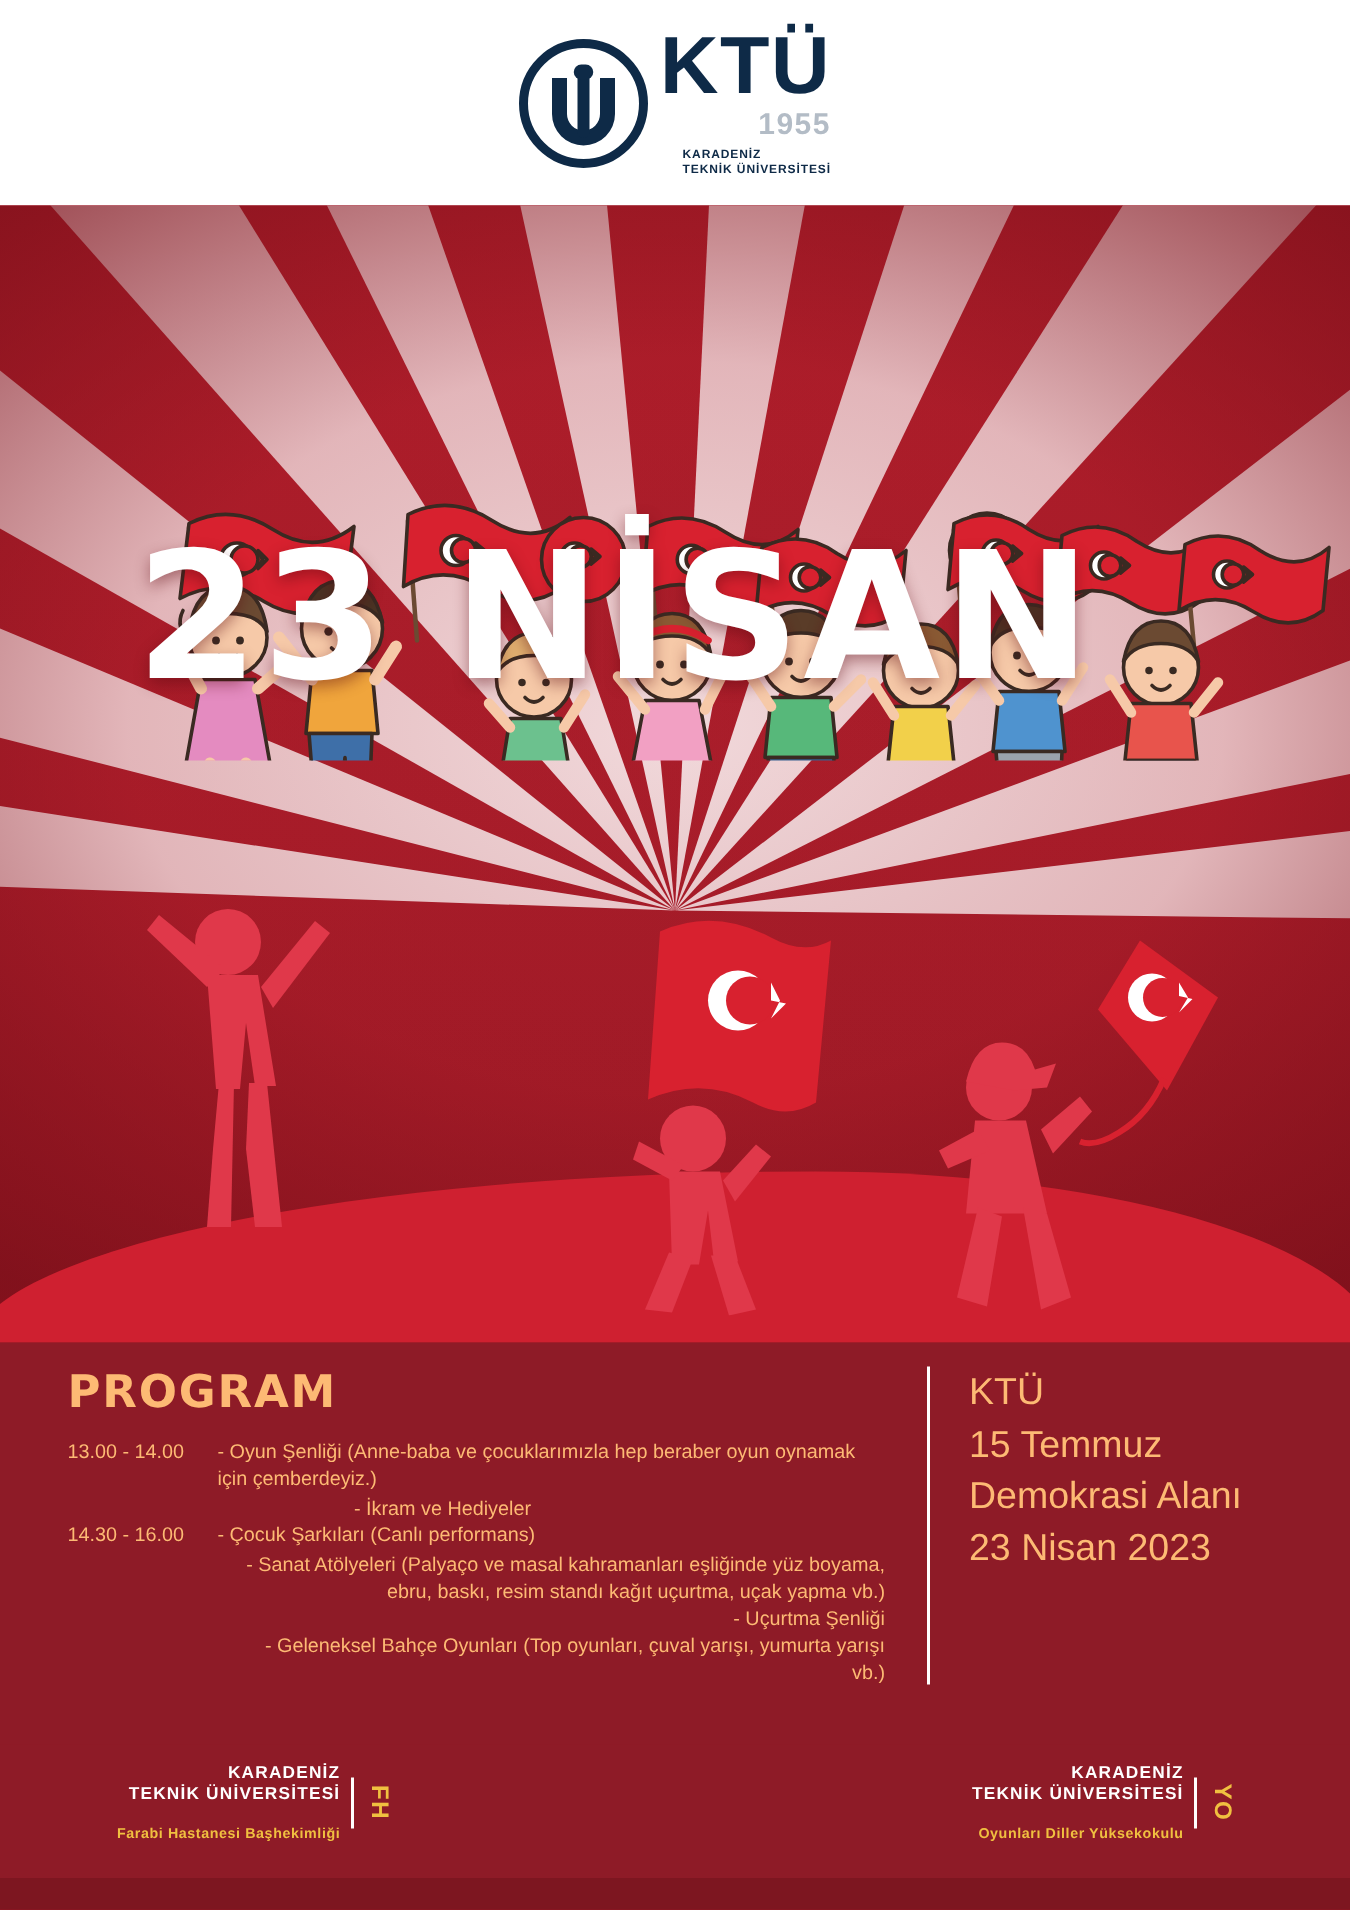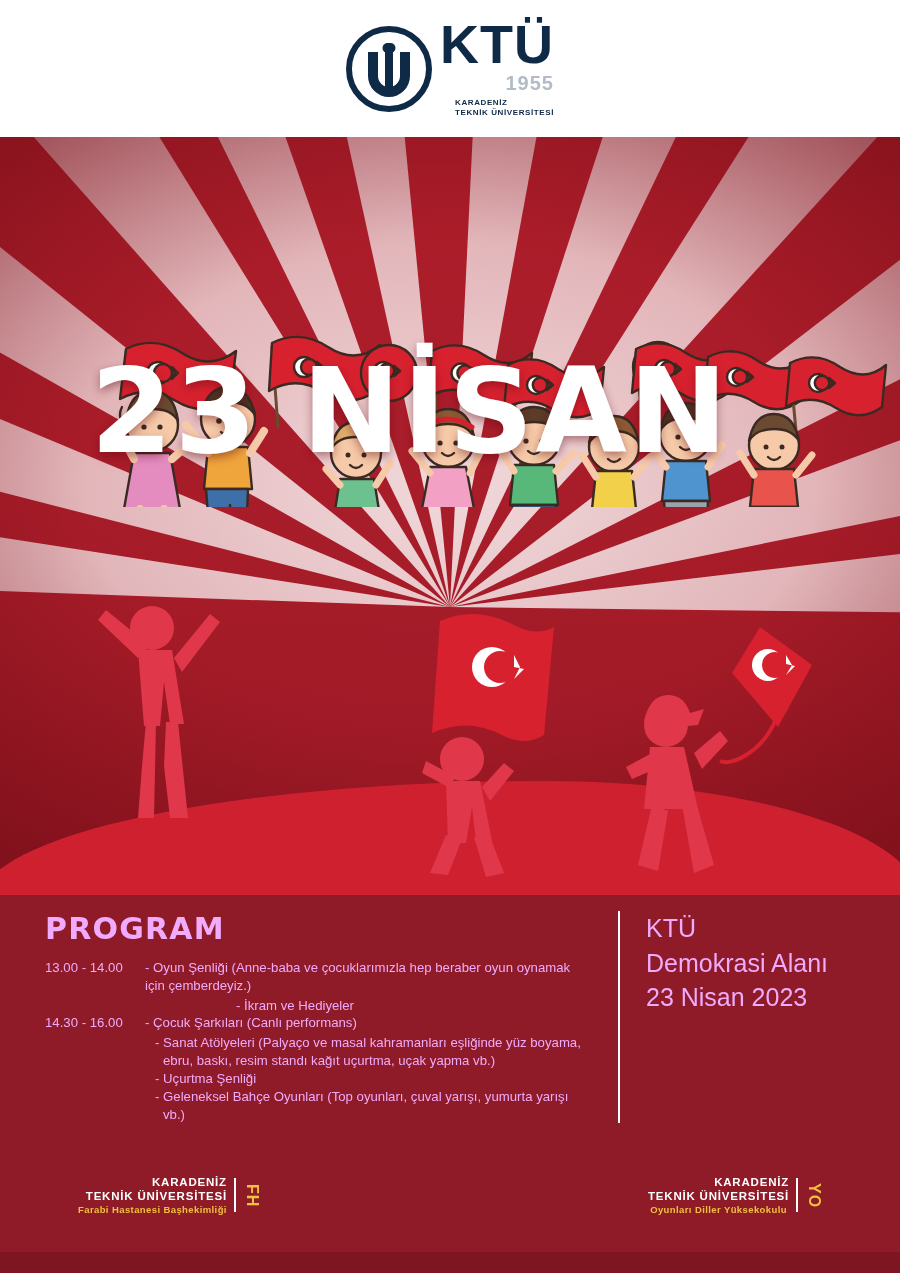--- a/index.html
+++ b/index.html
@@ -155,21 +155,21 @@
   }
 
   
   .program {
     position: absolute;
     left: 0;
     top: 895px;
     width: 900px;
     height: 268px;
     background: #8e1b27;
-    color: #f0abfc;
+    color: #fdba74;
   }
   .program-inner {
     position: absolute;
     left: 45px;
     top: 16px;
     width: 810px;
     display: flex;
   }
   .prog-left {
     width: 545px;
@@ -194,20 +194,21 @@
   }
   .prog-text {
     flex: 1;
   }
   .prog-sub {
     margin-left: 100px;
     font-size: 13.2px;
     line-height: 1.35;
     padding-left: 18px;
     text-indent: -8px;
+    text-align: right;
   }
   .prog-sub.center {
     text-align: center;
     padding-left: 0;
     text-indent: 0;
     margin-left: 100px;
     width: 300px;
   }
   .prog-right {
     margin-left: 28px;
@@ -242,22 +243,21 @@
   .foot-l1, .foot-l2 {
     font-size: 11.5px;
     font-weight: bold;
     letter-spacing: .8px;
   }
   .foot-l3 {
     font-size: 9.5px;
     font-weight: bold;
     color: #f0c040;
     letter-spacing: .4px;
-    margin-top: 1px;
-    text-align: center;
+    margin-top: 14px;
   }
   .foot-bar {
     width: 2px;
     height: 34px;
     background: #ffffff;
     margin: 0 7px;
   }
   .foot-abbr {
     font-size: 16px;
     font-weight: bold;
@@ -560,20 +560,21 @@
           <div class="prog-time">14.30  -  16.00</div>
           <div class="prog-text">- Çocuk Şarkıları (Canlı performans)</div>
         </div>
         <div class="prog-sub">- Sanat Atölyeleri (Palyaço ve masal kahramanları eşliğinde yüz boyama, ebru, baskı, resim standı kağıt uçurtma, uçak yapma vb.)</div>
         <div class="prog-sub">- Uçurtma Şenliği</div>
         <div class="prog-sub">- Geleneksel Bahçe Oyunları (Top oyunları, çuval yarışı, yumurta yarışı vb.)</div>
       </div>
 
       <div class="prog-right">
         <div>KTÜ</div>
+        <div>15 Temmuz</div>
         <div>Demokrasi Alanı</div>
         <div>23 Nisan 2023</div>
       </div>
     </div>
   </div>
 
   <div class="footer">
     <div class="foot-logo left">
       <div class="foot-text">
         <div class="foot-l1">KARADENİZ</div>

